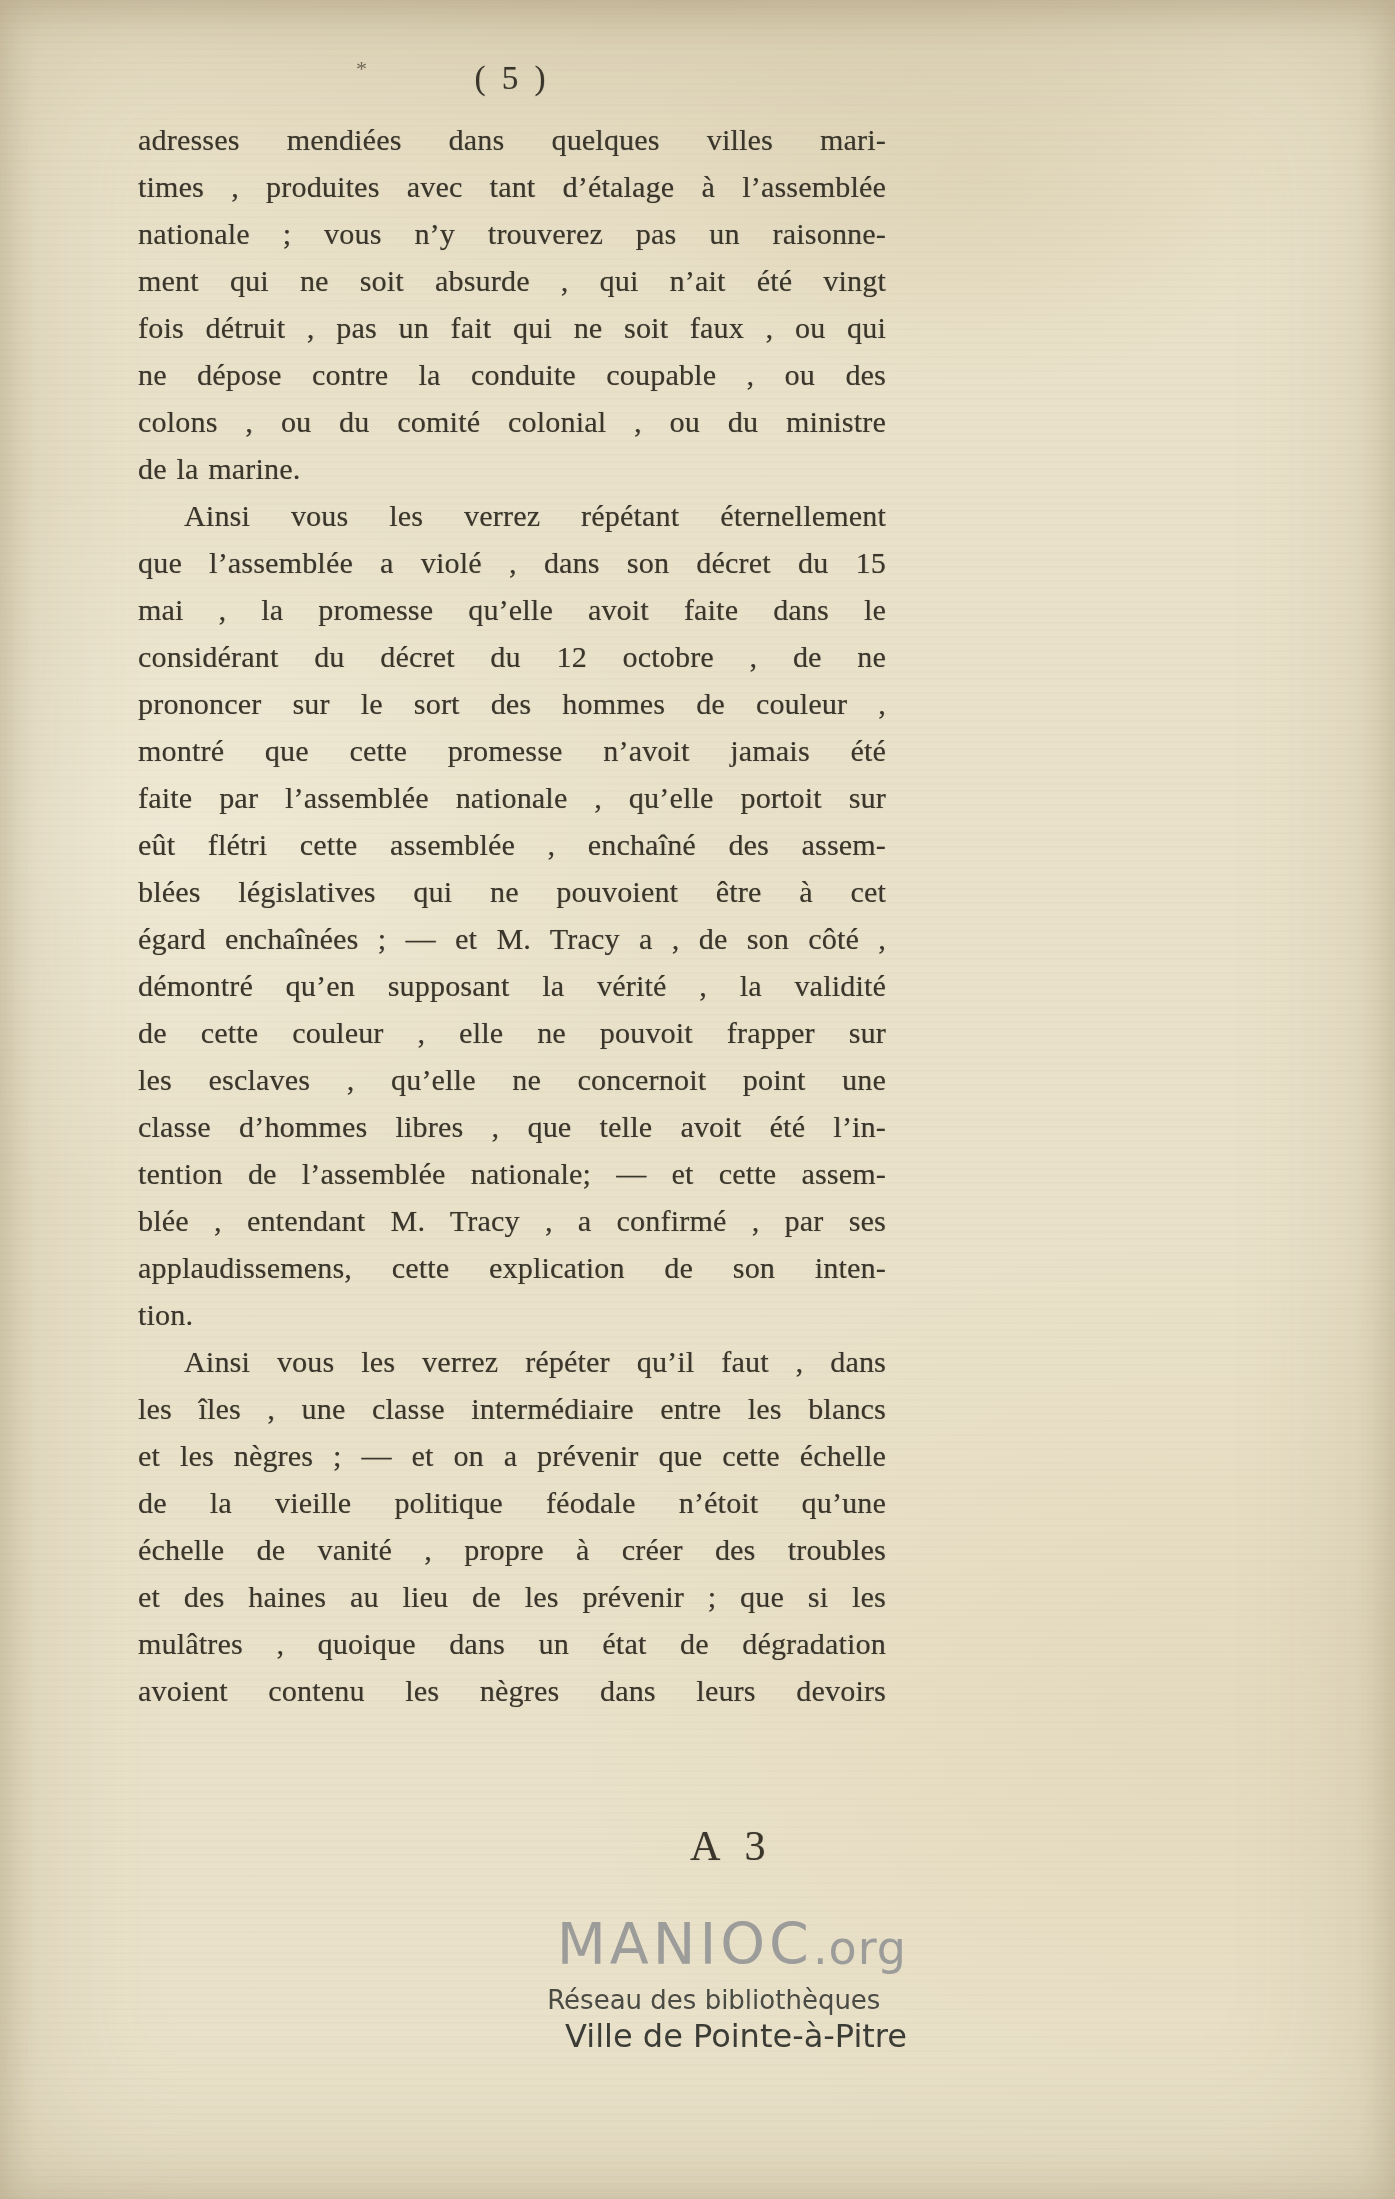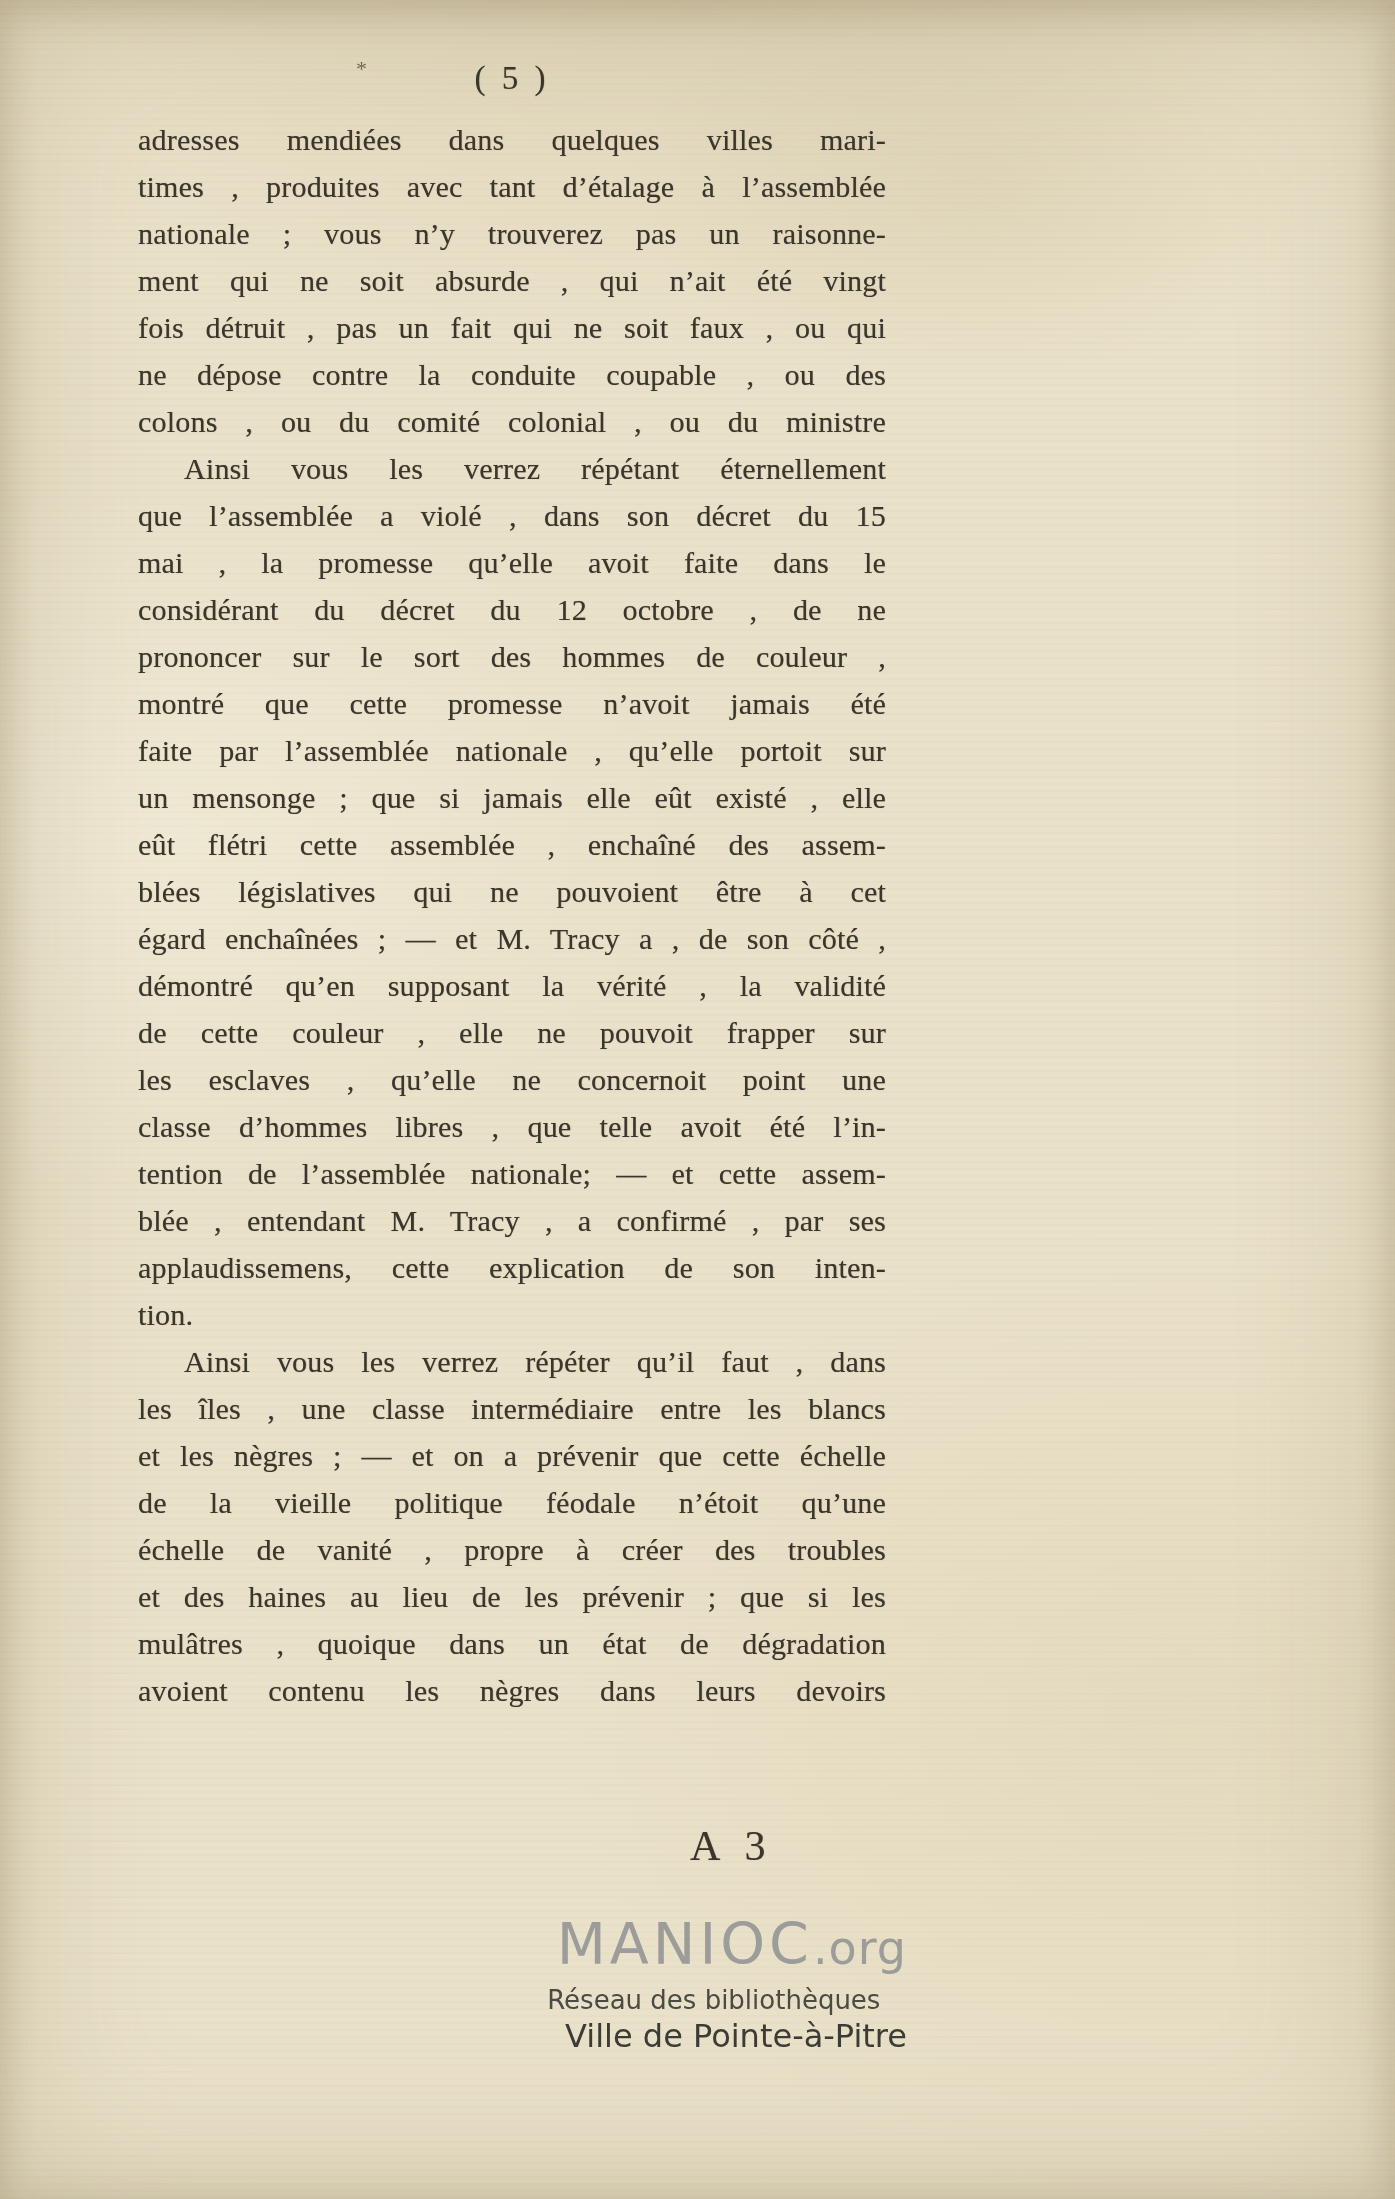--- a/index.html
+++ b/index.html
@@ -127,30 +127,30 @@
 
   <div class="text-block">
       <div class="paragraph">
         <div class="line">adresses mendiées dans quelques villes mari-</div>
         <div class="line">times , produites avec tant d’étalage à l’assemblée</div>
         <div class="line">nationale ; vous n’y trouverez pas un raisonne-</div>
         <div class="line">ment qui ne soit absurde , qui n’ait été vingt</div>
         <div class="line">fois détruit , pas un fait qui ne soit faux , ou qui</div>
         <div class="line">ne dépose contre la conduite coupable , ou des</div>
         <div class="line">colons , ou du comité colonial , ou du ministre</div>
+        <div class="line last">de la marine.</div>
       </div>
       <div class="paragraph">
         <div class="line indent">Ainsi vous les verrez répétant éternellement</div>
         <div class="line">que l’assemblée a violé , dans son décret du 15</div>
         <div class="line">mai , la promesse qu’elle avoit faite dans le</div>
         <div class="line">considérant du décret du 12 octobre , de ne</div>
         <div class="line">prononcer sur le sort des hommes de couleur ,</div>
         <div class="line">montré que cette promesse n’avoit jamais été</div>
         <div class="line">faite par l’assemblée nationale , qu’elle portoit sur</div>
-        <div class="line">un mensonge ; que si jamais elle eût existé , elle</div>
         <div class="line">eût flétri cette assemblée , enchaîné des assem-</div>
         <div class="line">blées législatives qui ne pouvoient être à cet</div>
         <div class="line">égard enchaînées ; — et M. Tracy a , de son côté ,</div>
         <div class="line">démontré qu’en supposant la vérité , la validité</div>
         <div class="line">de cette couleur , elle ne pouvoit frapper sur</div>
         <div class="line">les esclaves , qu’elle ne concernoit point une</div>
         <div class="line">classe d’hommes libres , que telle avoit été l’in-</div>
         <div class="line">tention de l’assemblée nationale; — et cette assem-</div>
         <div class="line">blée , entendant M. Tracy , a confirmé , par ses</div>
         <div class="line">applaudissemens, cette explication de son inten-</div>

